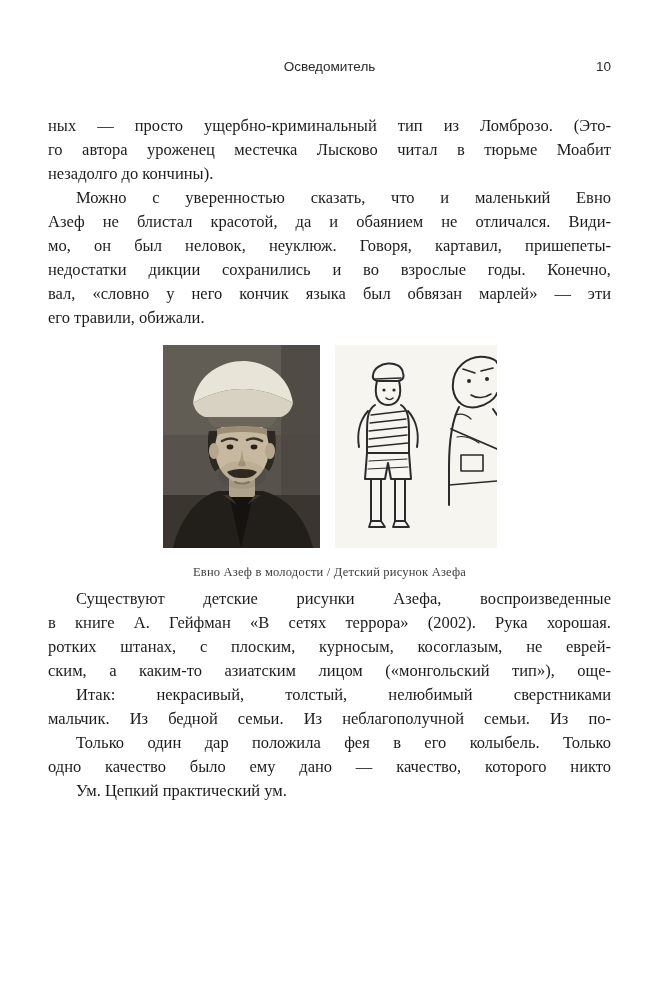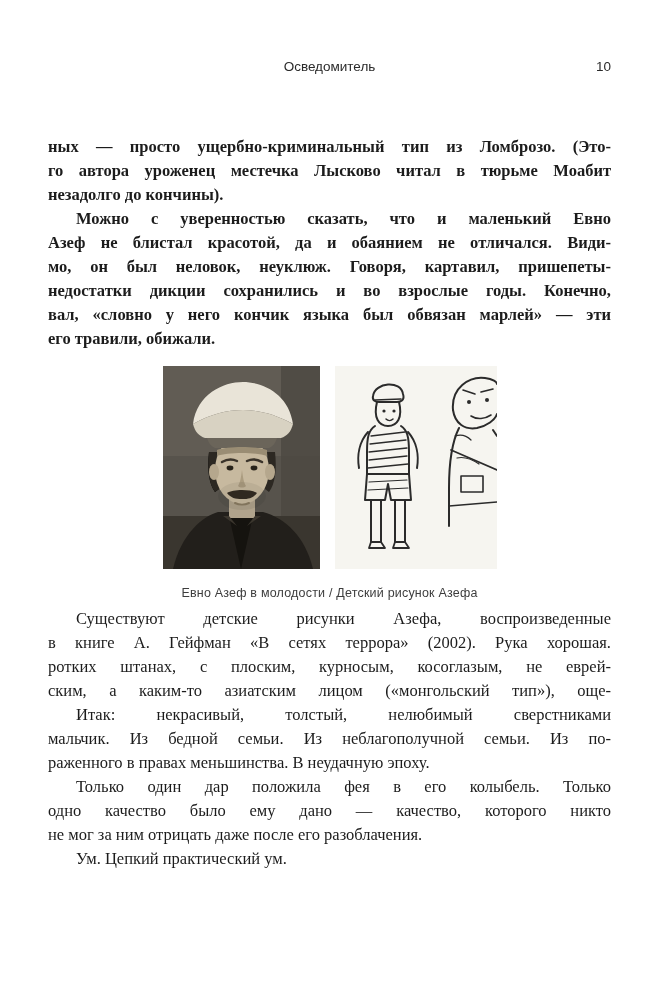--- a/index.html
+++ b/index.html
@@ -24,21 +24,21 @@
     color: #2a2a2a;
     text-align: center;
     line-height: 17px;
   }
   .running-head .pageno {
     position: absolute;
     right: 0;
     top: 58px;
     line-height: 17px;
   }
-  .textblock { margin-top: 60px; font-weight: bold; }
+  .textblock { margin-top: 39px; }
   .textblock-2 { margin-top: 7px; }
   .para { margin: 0; padding: 0; font-size: 16.5px; line-height: 24px; }
   .line {
     display: block;
     text-align: justify;
     text-align-last: justify;
     white-space: normal;
   }
   .line.last { text-align-last: auto; }
   .line.indent { text-indent: 28px; }
@@ -46,21 +46,21 @@
     margin-top: 15px;
     display: flex;
     justify-content: center;
     align-items: flex-start;
     gap: 15px;
   }
   .figure-row svg { display: block; }
   .caption {
     margin-top: 17px;
     text-align: center;
-    font-family: Liberation Sans, sans-serif;
+    font-family: Liberation Serif, serif;
     font-size: 12.5px;
     color: #3d3d3d;
     letter-spacing: 0.2px;
   }
 </style>
 </head>
 <body>
 
 <div class="page">
 
@@ -188,25 +188,23 @@
   <div class="textblock-2">
     <p class="para">
       <span class="line indent">Существуют детские рисунки Азефа, воспроизведенные</span>
       <span class="line">в книге А. Гейфман «В сетях террора» (2002). Рука хорошая.</span>
       <span class="line">ротких штанах, с плоским, курносым, косоглазым, не еврей-</span>
       <span class="line">ским, а каким-то азиатским лицом («монгольский тип»), още-</span>
     </p>
     <p class="para">
       <span class="line indent">Итак: некрасивый, толстый, нелюбимый сверстниками</span>
       <span class="line">мальчик. Из бедной семьи. Из неблагополучной семьи. Из по-</span>
-      <span class="line last">раженного в правах меньшинства. В неудачную эпоху.</span>
     </p>
     <p class="para">
       <span class="line indent">Только один дар положила фея в его колыбель. Только</span>
       <span class="line">одно качество было ему дано — качество, которого никто</span>
-      <span class="line last">не мог за ним отрицать даже после его разоблачения.</span>
     </p>
     <p class="para">
       <span class="line indent last">Ум. Цепкий практический ум.</span>
     </p>
   </div>
 
 </div>
 
 </body></html>

